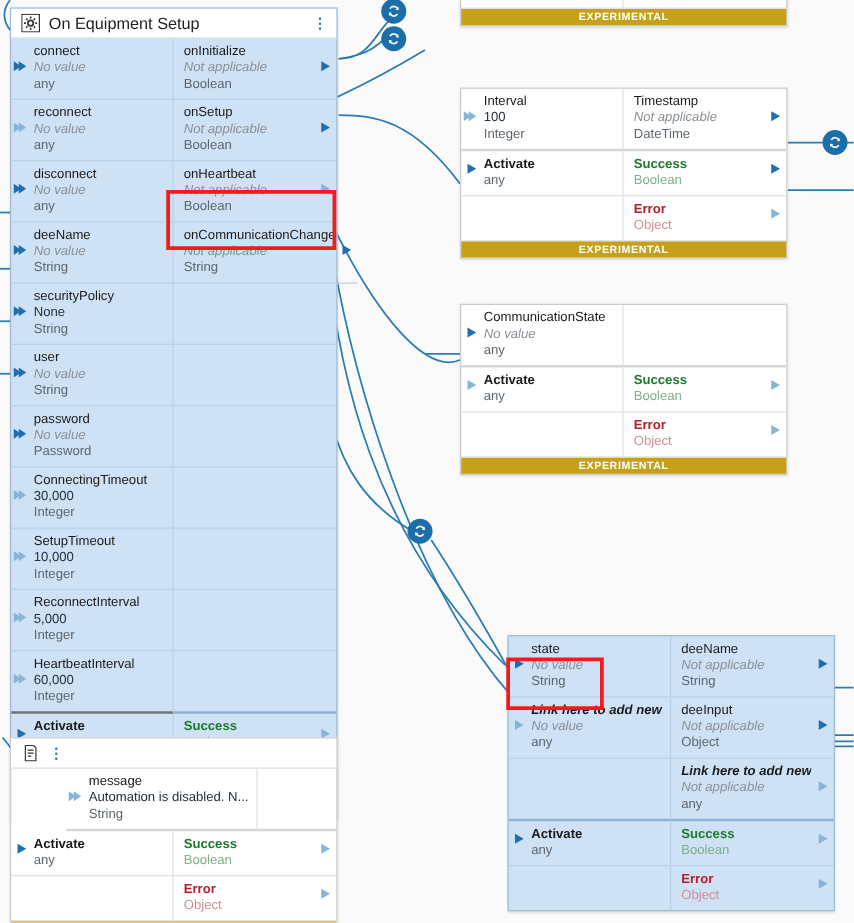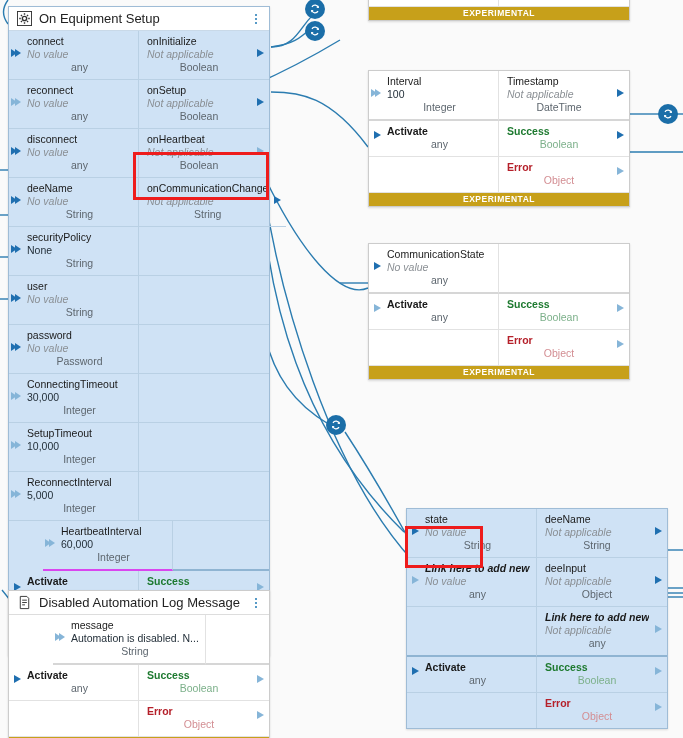--- a/index.html
+++ b/index.html
@@ -56,21 +56,21 @@
   .node.white .pcell{border-bottom:1px solid #e2e2e2;}
   .pcell.left{flex:0 0 50%;border-right:1px solid #b9d0e4;}
   .node.white .pcell.left{border-right:1px solid #e2e2e2;}
   .pcell.right{flex:1 1 auto;padding-left:8px;padding-right:18px;}
   .pcell.nb{border-bottom:none;}
   .pname{font-size:10.5px;color:#1a1a1a;line-height:13px;white-space:nowrap;overflow:hidden;}
   .pname.b{font-weight:bold;}
   .pname.it{font-style:italic;font-weight:bold;color:#1a1a1a;}
   .pval{font-size:10.5px;line-height:13px;color:#8a8f94;font-style:italic;white-space:nowrap;overflow:hidden;}
   .pval.solid{font-style:normal;color:#24303a;}
-  .ptype{font-size:10.5px;line-height:13px;color:#5d666e;white-space:nowrap;text-align:center;}
+  .ptype{font-size:10.5px;line-height:13px;color:#5d666e;white-space:nowrap;}
   .pname.ok{color:#1e7a30;font-weight:bold;}
   .ptype.ok{color:#7cb08a;}
   .pname.err{color:#b5202a;font-weight:bold;}
   .ptype.err{color:#d38e93;}
 
   
   .port{position:absolute;width:0;height:0;top:18px;}
   .port.inl{left:5px;border-top:4.5px solid transparent;border-bottom:4.5px solid transparent;border-left:7px solid #1f6fb0;}
   .port.inl.hollow{border-left-color:#86b5d8;}
   .port.outr{right:5px;border-top:4.5px solid transparent;border-bottom:4.5px solid transparent;border-left:7px solid #1f6fb0;}
@@ -327,21 +327,21 @@
               <span style="margin-left:-2px;"></span>
             </span>
           <div class="pname">ReconnectInterval</div>
           <div class="pval solid">5,000</div>
           <div class="ptype">Integer</div>
         </div>
         <div class="pcell right"></div>
       </div>
 
       <div class="prow">
-        <div class="pcell left" style="border-bottom:2px solid #d946ef;margin-left:34px;">
+        <div class="pcell left" style="border-bottom:2px solid #737373;">
           <span class="portdbl hollow">
               <span></span>
               <span style="margin-left:-2px;"></span>
             </span>
           <div class="pname">HeartbeatInterval</div>
           <div class="pval solid">60,000</div>
           <div class="ptype">Integer</div>
         </div>
         <div class="pcell right" style="border-bottom:2px solid #8fb4d2;"></div>
       </div>
@@ -372,21 +372,20 @@
   </div>
 
   <div class="node white" style="left:8px;top:590px;width:262px;">
     <div class="node-header">
       <span class="hdr-icon">
         <svg viewBox="0 0 16 16" width="15" height="15">
           <path d="M3.5 1.5h7l2 2v11h-9z" fill="#fff" stroke="#333"></path>
           <path d="M5.5 5.5h5M5.5 8h5M5.5 10.5h3" stroke="#333"></path>
         </svg>
       </span>
-      <span class="hdr-title">Disabled Automation Log Message</span>
       <span class="kebab">
           <i></i>
           <i></i>
           <i></i>
         </span>
     </div>
     <div class="node-body">
       <div class="prow">
         <div class="pcell left" style="border-bottom:2px solid #d6d6d6;margin-left:44px;">
           <span class="portdbl hollow">

